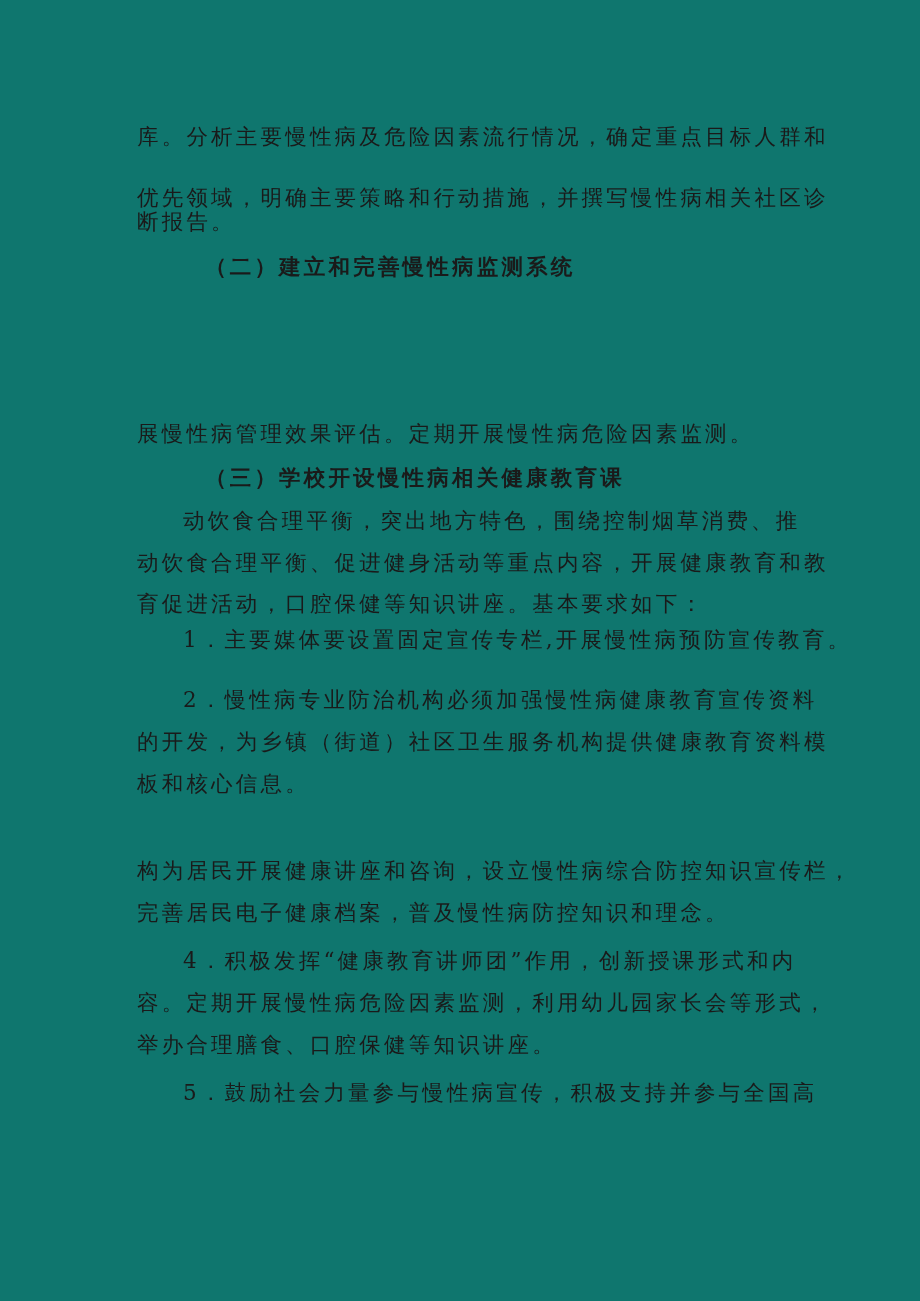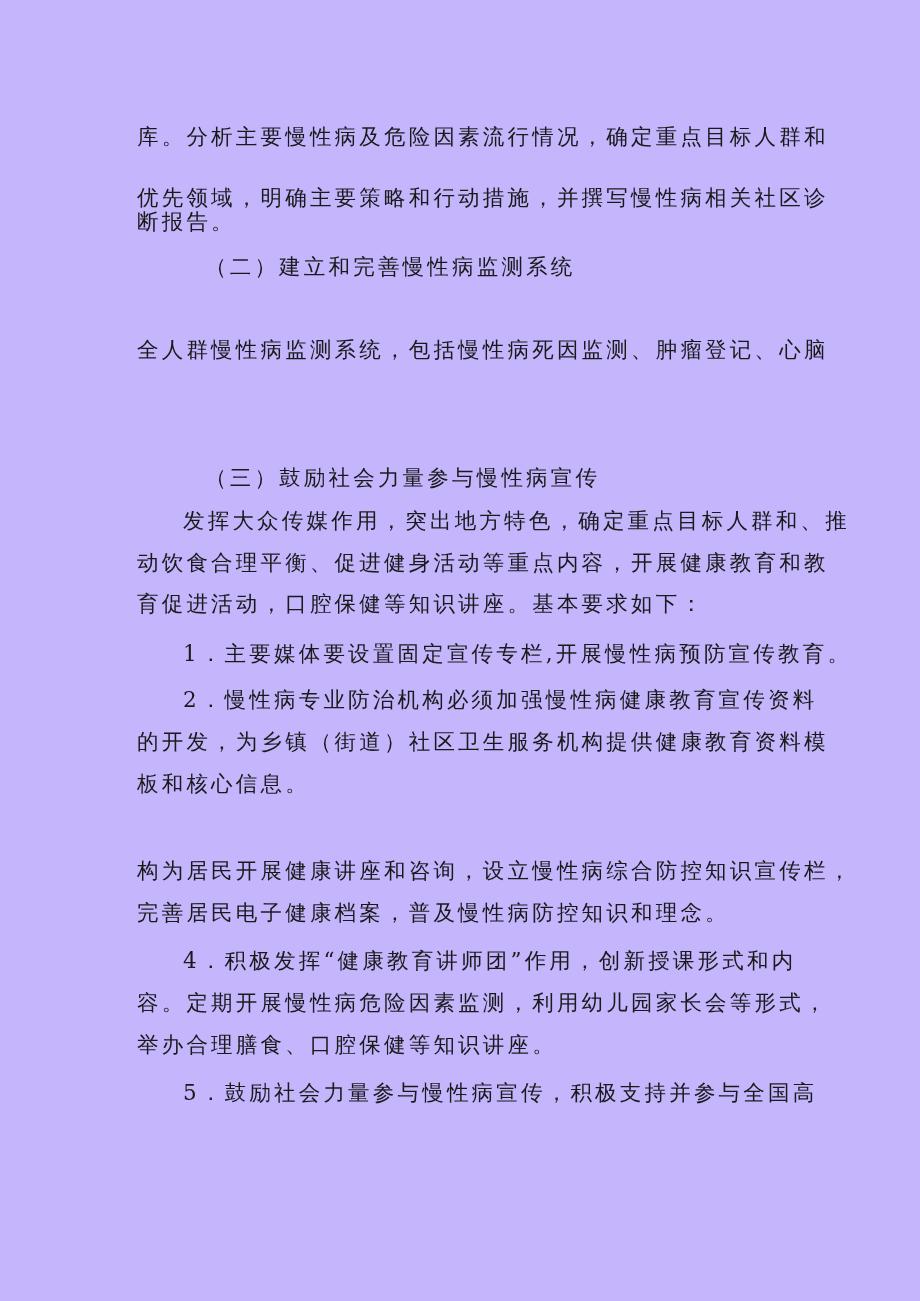--- a/index.html
+++ b/index.html
@@ -1,49 +1,49 @@
 <!DOCTYPE html>
 <html><head>
   <meta charset="utf-8">
   <style>
     html, body { margin: 0; padding: 0; background: #ffffff; }
     body { width: 920px; height: 1301px; position: relative; overflow: hidden; }
-    .page { position: absolute; left: 0; top: 0; width: 920px; height: 1301px; background: #c4b5fd; }
+    .page { position: absolute; left: 0; top: 0; width: 920px; height: 1301px; background: #0f766e; }
     .line {
       position: absolute;
       left: 137px;
       font-family: "DejaVu Serif", "Liberation Serif", serif;
       font-size: 21.5px;
       color: #1a1a1a;
       white-space: nowrap;
       letter-spacing: 3.2px;
       line-height: 28px;
     }
     .ind2 { left: 183px; }
-    .ind3 { left: 205px; }
+    .ind3 { left: 205px; font-weight: bold; }
   </style>
 </head>
 <body>
 
 <div class="page">
   <div class="line" style="top:123px">库。分析主要慢性病及危险因素流行情况，确定重点目标人群和</div>
   <div class="line" style="top:184px">优先领域，明确主要策略和行动措施，并撰写慢性病相关社区诊</div>
   <div class="line" style="top:208px">断报告。</div>
 
   <div class="line ind3" style="top:253px">（二）建立和完善慢性病监测系统</div>
 
-  <div class="line" style="top:336px">全人群慢性病监测系统，包括慢性病死因监测、肿瘤登记、心脑</div>
+  <div class="line" style="top:420px">展慢性病管理效果评估。定期开展慢性病危险因素监测。</div>
 
-  <div class="line ind3" style="top:464px">（三）鼓励社会力量参与慢性病宣传</div>
+  <div class="line ind3" style="top:464px">（三）学校开设慢性病相关健康教育课</div>
 
-  <div class="line ind2" style="top:507px">发挥大众传媒作用，突出地方特色，确定重点目标人群和、推</div>
+  <div class="line ind2" style="top:507px">动饮食合理平衡，突出地方特色，围绕控制烟草消费、推</div>
   <div class="line" style="top:549px">动饮食合理平衡、促进健身活动等重点内容，开展健康教育和教</div>
   <div class="line" style="top:590px">育促进活动，口腔保健等知识讲座。基本要求如下：</div>
 
-  <div class="line ind2" style="top:640px">1．主要媒体要设置固定宣传专栏,开展慢性病预防宣传教育。</div>
+  <div class="line ind2" style="top:626px">1．主要媒体要设置固定宣传专栏,开展慢性病预防宣传教育。</div>
 
   <div class="line ind2" style="top:686px">2．慢性病专业防治机构必须加强慢性病健康教育宣传资料</div>
   <div class="line" style="top:728px">的开发，为乡镇（街道）社区卫生服务机构提供健康教育资料模</div>
   <div class="line" style="top:770px">板和核心信息。</div>
 
   <div class="line" style="top:857px">构为居民开展健康讲座和咨询，设立慢性病综合防控知识宣传栏，</div>
   <div class="line" style="top:899px">完善居民电子健康档案，普及慢性病防控知识和理念。</div>
 
   <div class="line ind2" style="top:947px">4．积极发挥“健康教育讲师团”作用，创新授课形式和内</div>
   <div class="line" style="top:989px">容。定期开展慢性病危险因素监测，利用幼儿园家长会等形式，</div>

